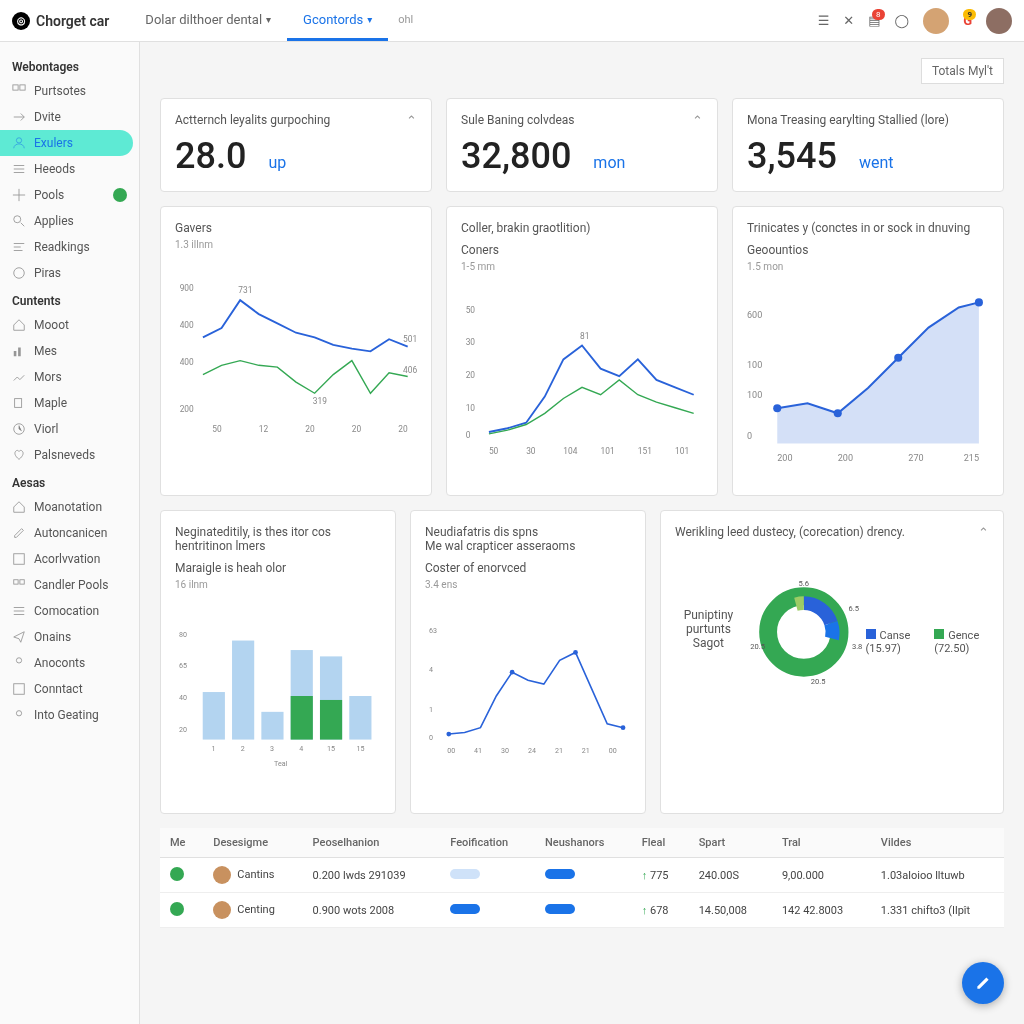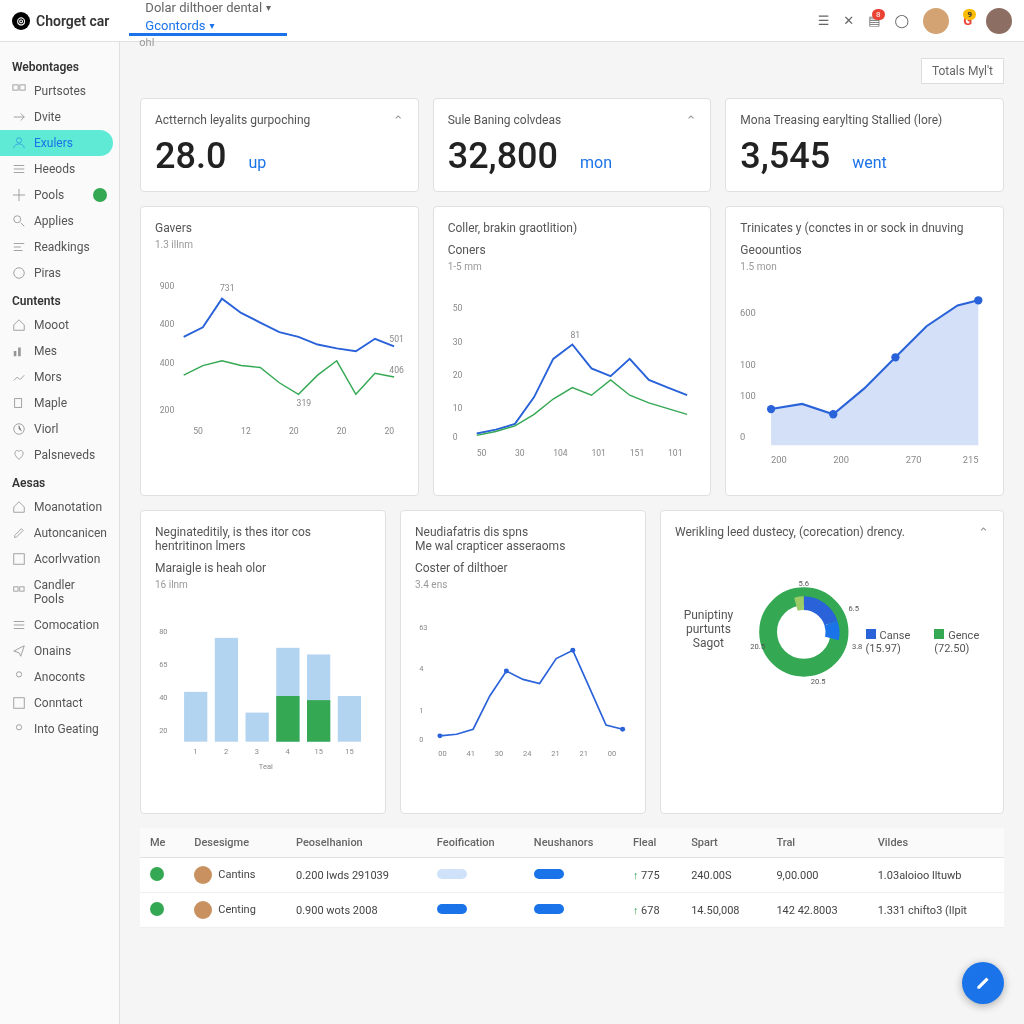--- a/index.html
+++ b/index.html
@@ -2,32 +2,32 @@
 <html><head>
 <meta charset="utf-8">
 <style>
 * { margin: 0; padding: 0; box-sizing: border-box; }
 body { font-family: -apple-system, BlinkMacSystemFont, "Segoe UI", Roboto, sans-serif; font-size: 13px; color: #333; background: #f5f5f5; width: 1024px; height: 1024px; overflow: hidden; }
 
 
 .topbar { height: 42px; background: #fff; border-bottom: 1px solid #e0e0e0; display: flex; align-items: center; padding: 0 12px; }
 .logo { display: flex; align-items: center; gap: 6px; font-weight: 600; font-size: 14px; margin-right: 20px; }
 .logo-icon { width: 18px; height: 18px; background: #000; border-radius: 50%; display: flex; align-items: center; justify-content: center; color: #fff; font-size: 10px; }
-.tabs { display: flex; height: 100%; flex-direction: column; }
+.tabs { display: flex; height: 100%; }
 .tab { padding: 0 16px; display: flex; align-items: center; gap: 4px; cursor: pointer; color: #666; font-size: 13px; border-bottom: 3px solid transparent; }
 .tab.active { color: #1a73e8; border-bottom-color: #1a73e8; }
 .small-tab { padding: 0 10px; font-size: 11px; color: #999; }
 .topbar-right { margin-left: auto; display: flex; align-items: center; gap: 14px; }
 .icon-btn { cursor: pointer; color: #666; position: relative; }
 .badge { position: absolute; top: -4px; right: -4px; background: #ea4335; color: #fff; font-size: 8px; border-radius: 8px; padding: 1px 4px; }
 .avatar { width: 26px; height: 26px; border-radius: 50%; background: #ddd; }
 
 
 .layout { display: flex; height: calc(100% - 42px); }
-.sidebar { width: 120px; background: #fafafa; border-right: 1px solid #e0e0e0; padding: 10px 0; overflow-y: auto; }
+.sidebar { width: 140px; background: #fafafa; border-right: 1px solid #e0e0e0; padding: 10px 0; overflow-y: auto; }
 .side-header { font-weight: 600; font-size: 12px; padding: 8px 12px 4px; color: #333; }
 .side-item { display: flex; align-items: center; gap: 8px; padding: 6px 12px; cursor: pointer; color: #555; font-size: 12px; position: relative; }
 .side-item.active { background: #5eead4; color: #1a73e8; border-radius: 0 16px 16px 0; margin-right: 6px; }
 .side-icon { width: 14px; height: 14px; opacity: 0.6; }
 .side-badge { width: 14px; height: 14px; background: #34a853; border-radius: 50%; margin-left: auto; }
 
 
 .main { flex: 1; padding: 16px 20px; overflow-y: auto; }
 .page-head { display: flex; align-items: center; margin-bottom: 14px; }
 .page-title { font-size: 19px; font-weight: 600; color: #333; }
@@ -375,21 +375,21 @@
             <text x="120" y="170">3</text>
             <text x="157" y="170">4</text>
             <text x="192" y="170">15</text>
             <text x="229" y="170">15</text>
           <text x="125" y="188">Teal</text>
         </svg>
       </div>
       <div class="card">
         <div class="card-title" style="white-space:pre-line">Neudiafatris dis spns
 Me wal crapticer asseraoms</div>
-        <div class="card-sub">Coster of dilthoer</div>
+        <div class="card-sub">Coster of enorvced</div>
         <div class="card-note">3.4 ens</div>
         <svg class="chart" viewBox="0 0 260 200">
           <text x="5" y="20">63</text>
             <text x="5" y="70">4</text>
             <text x="5" y="120">1</text>
             <text x="5" y="155">0</text>
           <path class="line-blue" stroke-width="2.5" d="M30 148 L50 146 L70 140 L90 100 L110 70 L130 80 L150 85 L170 55 L190 45 L210 90 L230 135 L250 140"></path>
           <circle cx="30" cy="148" r="3" fill="#2962d9"></circle>
             <circle cx="110" cy="70" r="3" fill="#2962d9"></circle>
             <circle cx="190" cy="45" r="3" fill="#2962d9"></circle>

